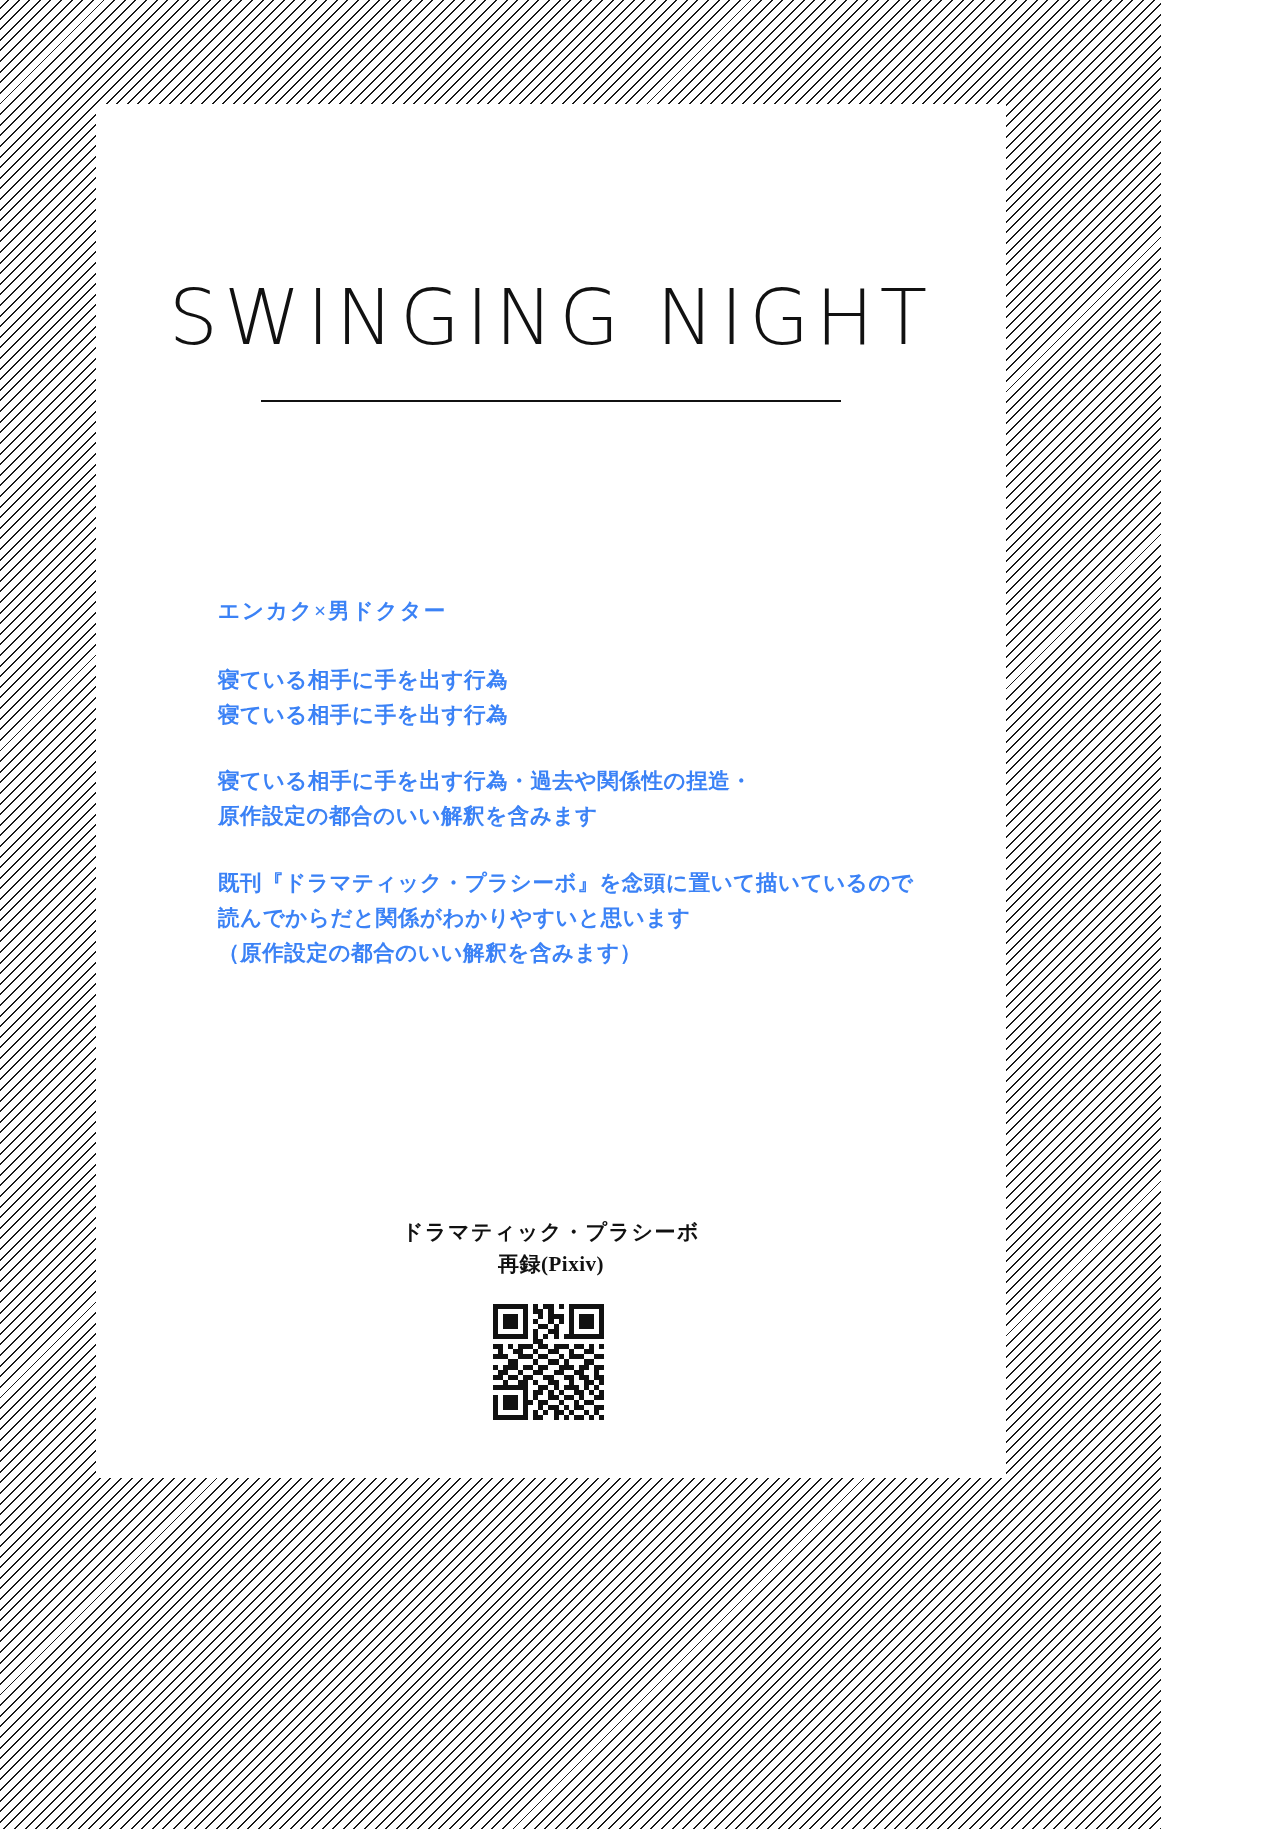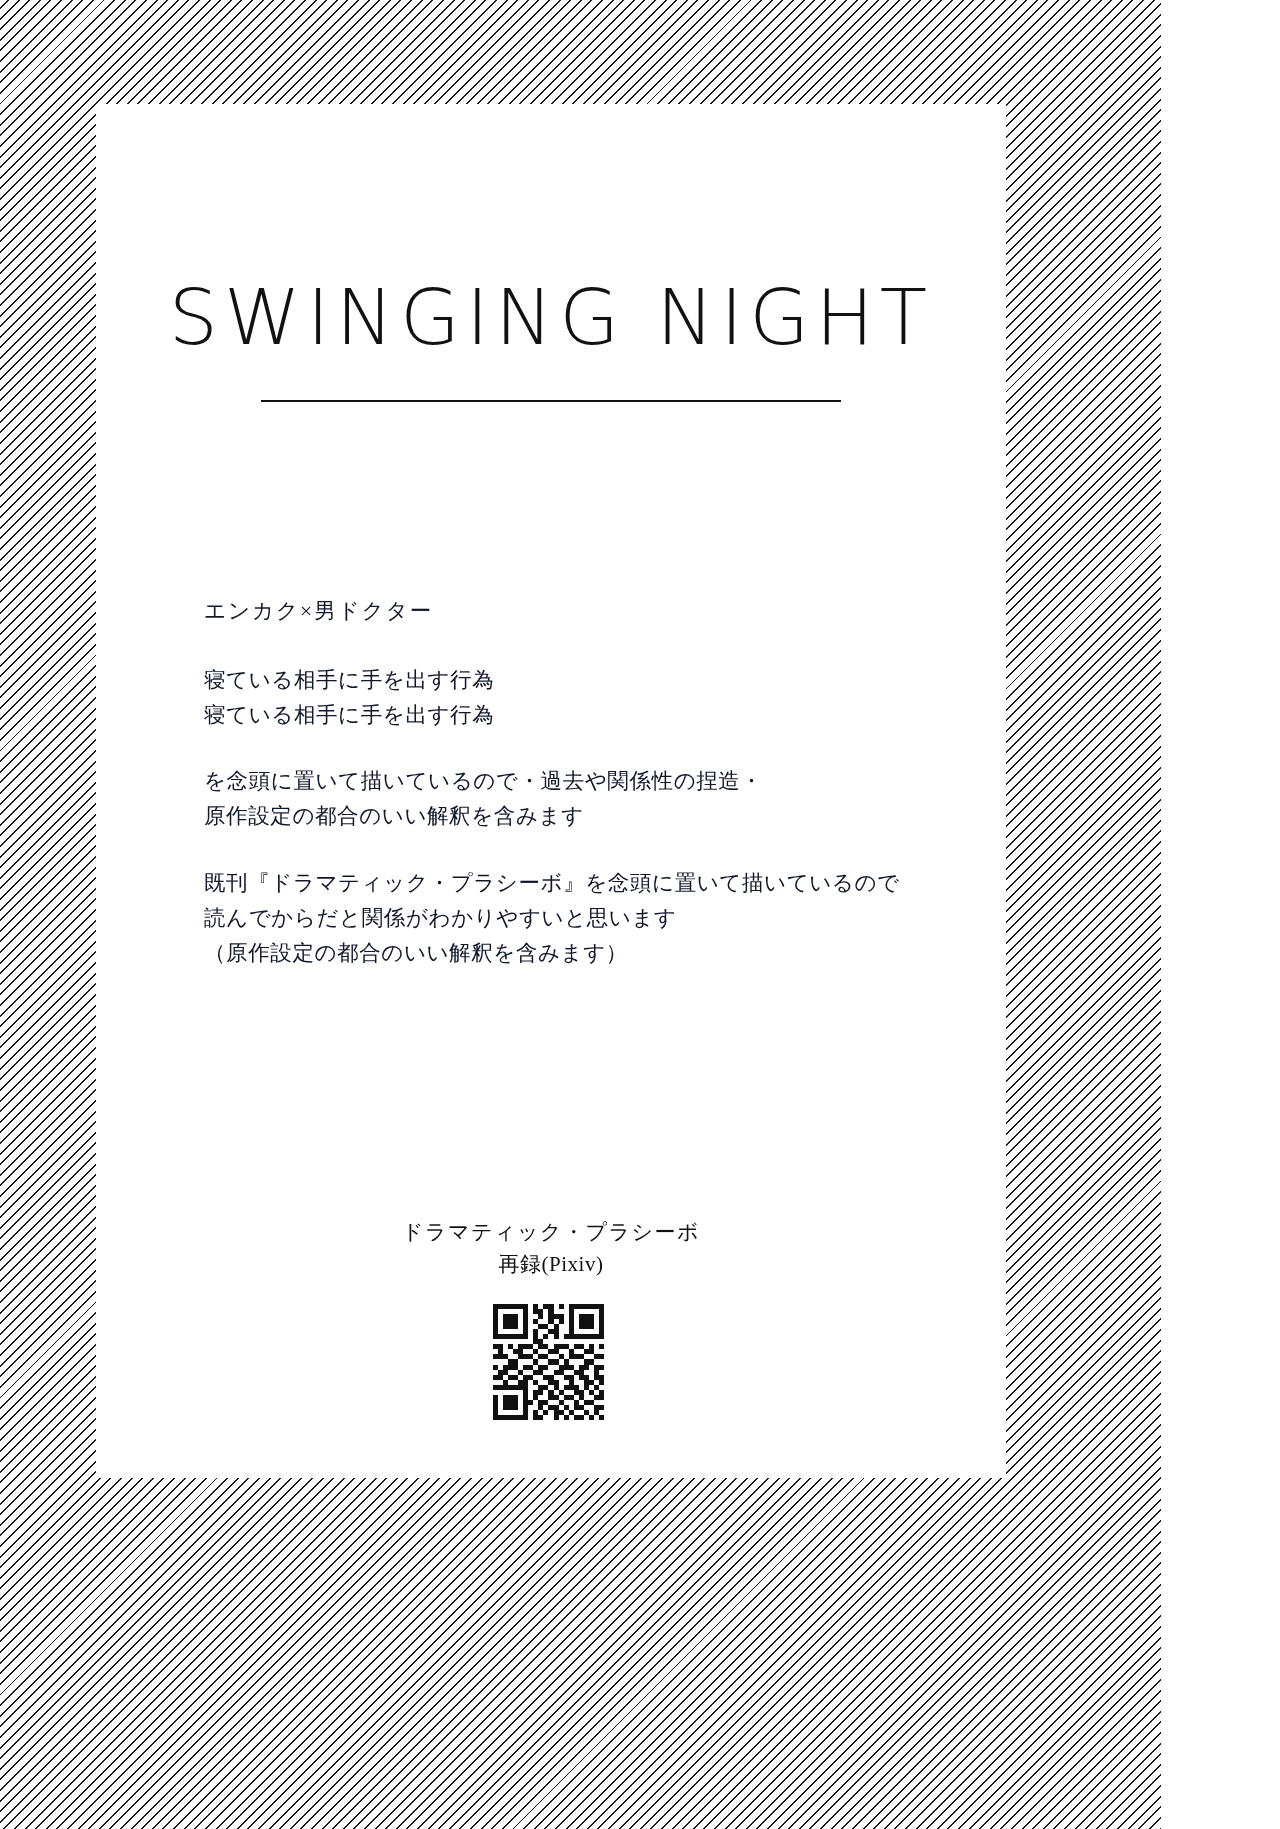--- a/index.html
+++ b/index.html
@@ -59,48 +59,49 @@
   .title-rule {
     width: 580px;
     height: 2px;
     background: #111111;
     margin: 44px auto 0 auto;
   }
 
   
   .body-text {
     position: absolute;
-    left: 108px;
+    left: 122px;
     top: 490px;
     width: 740px;
-    color: #0f172a;
+    color: #3b82f6;
     font-size: 21.5px;
     line-height: 1.62;
     letter-spacing: 0.6px;
+    font-weight: bold;
   }
   .para {
     margin-bottom: 32px;
   }
   .para:last-child { margin-bottom: 4px; }
   .para.tight { margin-bottom: 34px; }
   .line { display: block; white-space: nowrap; }
   .pair-label { letter-spacing: 2px; }
 
   
   .credit {
     position: absolute;
     left: 0;
     top: 1113px;
     width: 910px;
     text-align: center;
     color: #111111;
     font-size: 21px;
     line-height: 1.5;
     letter-spacing: 1.5px;
-    font-weight: 400;
+    font-weight: 700;
   }
   .credit .l2 { letter-spacing: 0.5px; }
 
   
   .qr-wrap {
     position: absolute;
     left: 0;
     top: 1195px;
     width: 910px;
     display: flex;
@@ -132,21 +133,21 @@
       <div class="para tight">
         <span class="line pair-label">エンカク×男ドクター</span>
       </div>
 
       <div class="para">
         <span class="line">寝ている相手に手を出す行為</span>
         <span class="line">寝ている相手に手を出す行為</span>
       </div>
 
       <div class="para">
-        <span class="line">を念頭に置いて描いているので・過去や関係性の捏造・</span>
+        <span class="line">寝ている相手に手を出す行為・過去や関係性の捏造・</span>
         <span class="line">原作設定の都合のいい解釈を含みます</span>
       </div>
 
       <div class="para">
         <span class="line">既刊『ドラマティック・プラシーボ』を念頭に置いて描いているので</span>
         <span class="line">読んでからだと関係がわかりやすいと思います</span>
         <span class="line">（原作設定の都合のいい解釈を含みます）</span>
       </div>
     </div>
 

